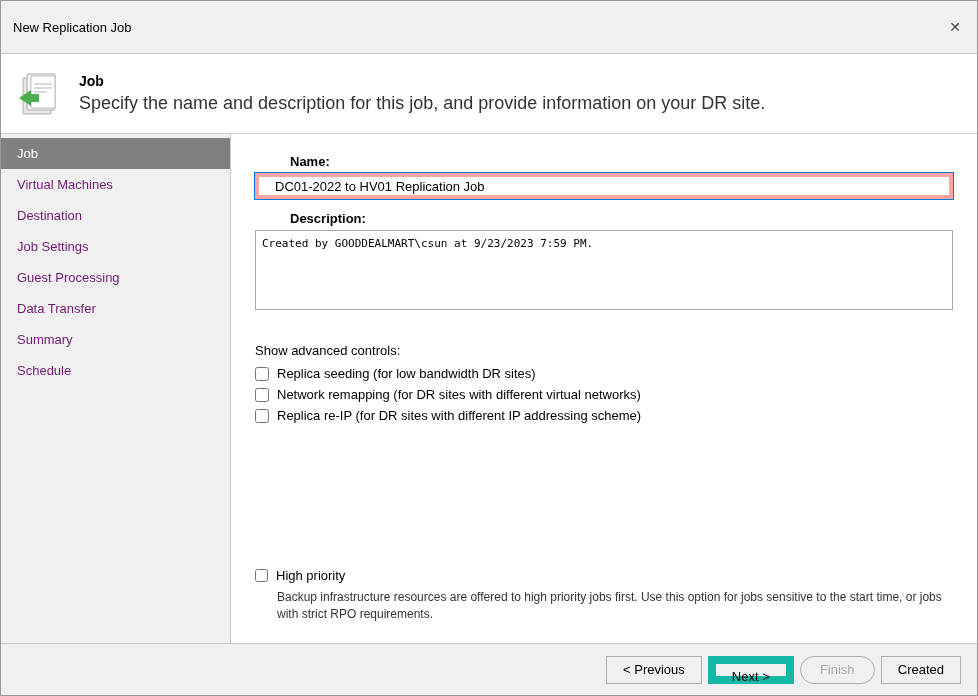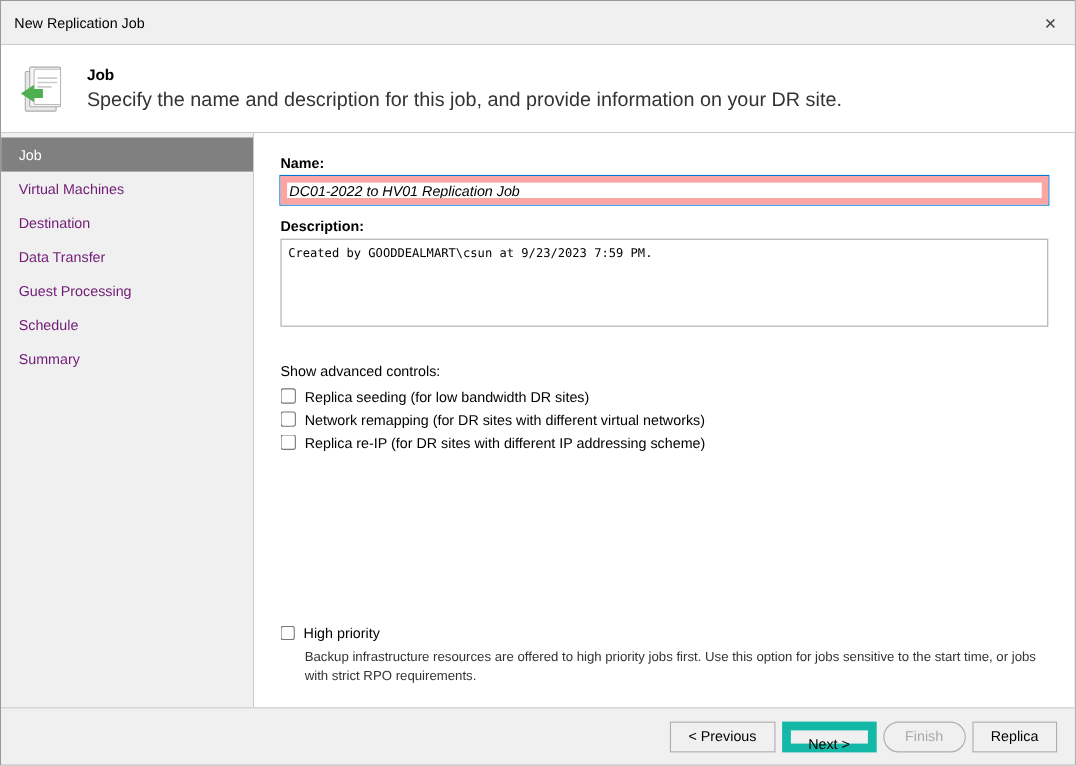--- a/index.html
+++ b/index.html
@@ -21,21 +21,21 @@
       display: flex;
       flex-direction: column;
     }
     .title-bar {
       background: #f0f0f0;
       border-bottom: 1px solid #ccc;
       padding: 8px 12px;
       display: flex;
       justify-content: space-between;
       align-items: center;
-      height: 40px;
+      height: 53px;
     }
     .title-bar-text {
       font-size: 13px;
       font-weight: normal;
       color: #000;
     }
     .close-btn {
       width: 20px;
       height: 20px;
       background: none;
@@ -103,31 +103,31 @@
       background: #ffffff;
       padding: 20px 24px;
       overflow-y: auto;
     }
 
     .field-label {
       font-size: 13px;
       font-weight: bold;
       color: #000;
       margin-bottom: 4px;
+      margin-left: 35px;
     }
     .text-input {
       width: 100%;
-      padding: 4px 2px;
-      font-size: 13px;
-      border: 6px solid #fca5a5;
+      padding: 4px 16px;
+      font-size: 13px;
+      border: 4px solid #fca5a5;
       outline: none;
       height: 26px;
       background: #fff;
       box-shadow: 0 0 0 1px #0078d7;
-      font-style: italic;
     }
     .text-area {
       width: 100%;
       padding: 6px;
       font-size: 11px;
       border: 1px solid #aaa;
       resize: none;
       height: 80px;
       background: #fff;
       outline: none;
@@ -135,21 +135,21 @@
 
     .section-label {
       font-size: 13px;
       color: #000;
       margin-top: 16px;
       margin-bottom: 8px;
     }
 
     .checkbox-row {
       display: flex;
-      align-items: flex-start;
+      align-items: flex-end;
       gap: 8px;
       margin-bottom: 6px;
     }
     .checkbox-row input[type="checkbox"] {
       width: 14px;
       height: 14px;
       cursor: pointer;
     }
     .checkbox-row label {
       font-size: 13px;
@@ -239,24 +239,25 @@
       <div class="header-subtitle">Specify the name and description for this job, and provide information on your DR site.</div>
     </div>
   </div>
 
   <div class="content-area">
 
     <div class="sidebar">
       <div class="sidebar-item active">Job</div>
       <div class="sidebar-item">Virtual Machines</div>
       <div class="sidebar-item">Destination</div>
+      <div class="sidebar-item">Job Settings</div>
+      <div class="sidebar-item">Guest Processing</div>
       <div class="sidebar-item">Data Transfer</div>
-      <div class="sidebar-item">Guest Processing</div>
+      <div class="sidebar-item">Summary</div>
       <div class="sidebar-item">Schedule</div>
-      <div class="sidebar-item">Summary</div>
     </div>
 
     <div class="main-panel">
       <div class="main-content-flex">
 
         <div>
           <div class="field-label">Name:</div>
           <input type="text" class="text-input" value="DC01-2022 to HV01 Replication Job" style="">
         </div>
 
@@ -295,15 +296,15 @@
         </div>
 
       </div>
     </div>
   </div>
 
   <div class="footer">
     <button class="footer-btn">&lt; Previous</button>
     <button class="footer-btn primary">Next &gt;</button>
     <button class="footer-btn" disabled="">Finish</button>
-    <button class="footer-btn">Replica</button>
+    <button class="footer-btn">Created</button>
   </div>
 </div>
 
 </body></html>

